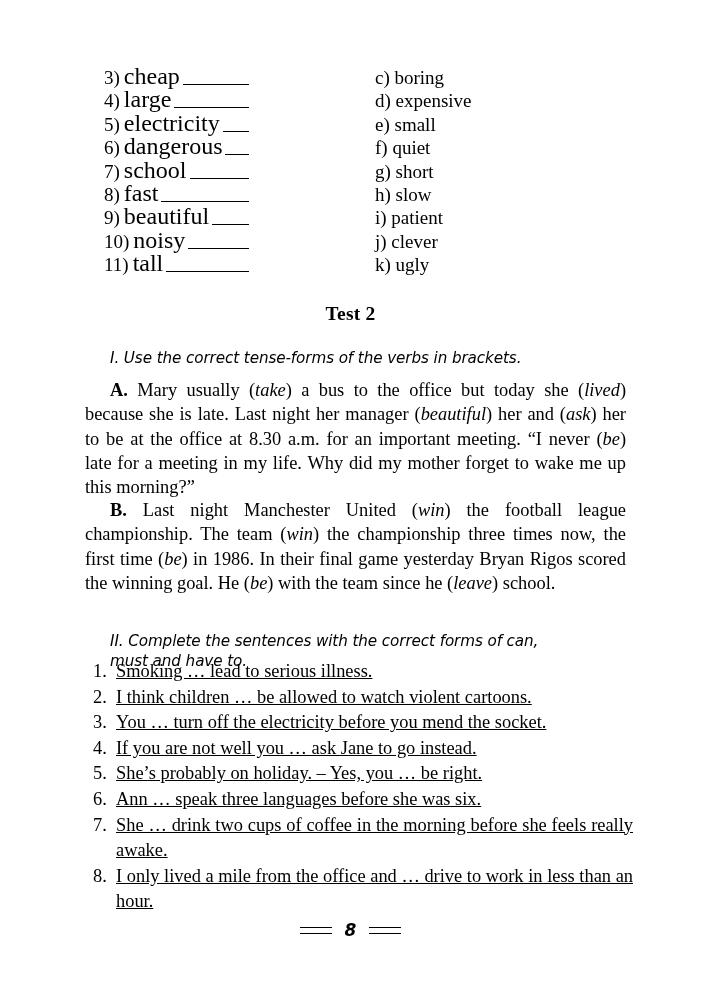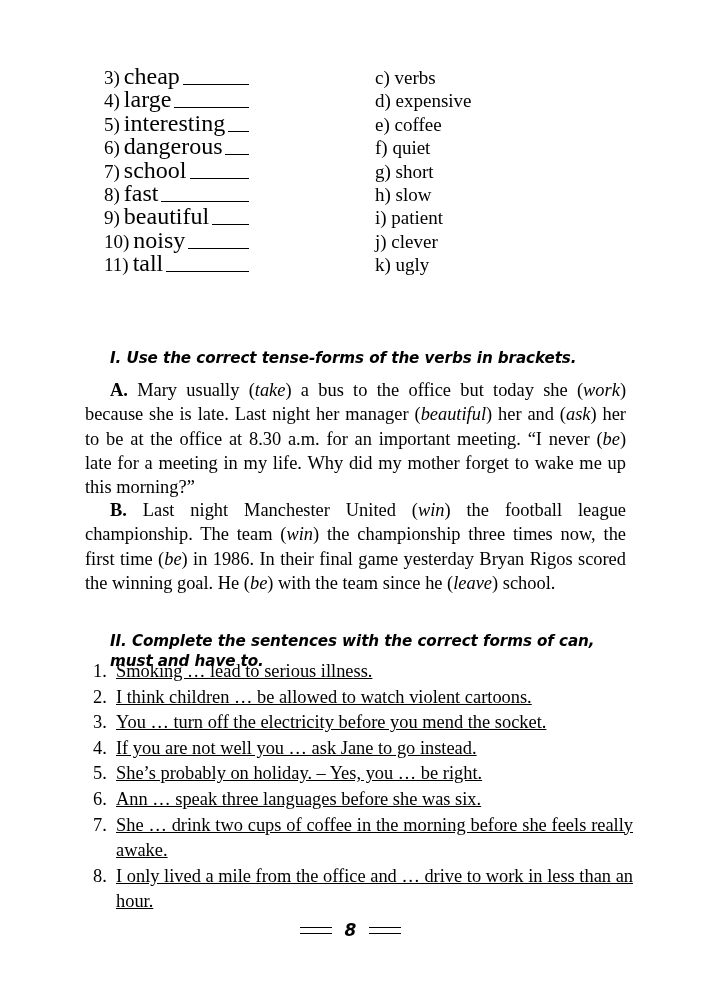--- a/index.html
+++ b/index.html
@@ -70,21 +70,21 @@
     text-align: center;
     font-size: 19.5px;
     font-weight: bold;
     letter-spacing: 0.2px;
   }
 
   
   .instruction {
     position: absolute;
     font-family: "DejaVu Sans", "Liberation Sans", sans-serif;
-    font-weight: bold;
+    font-weight: normal;
     font-style: italic;
     font-size: 15.2px;
     line-height: 20px;
     letter-spacing: -0.1px;
     color: #000;
   }
   #instruction-1 {
     left: 110px;
     top: 348px;
     width: 520px;
@@ -166,29 +166,29 @@
   }
 </style>
 </head>
 <body>
 
 <div class="page">
 
   <div class="match-block" id="match-block">
       <div class="match-row">
         <div class="match-left"><span class="match-num">3)</span>&nbsp;<span class="match-word">cheap</span><span class="match-rule"></span></div>
-        <div class="match-right"><span>c)</span>&nbsp;<span>verbs</span></div>
+        <div class="match-right"><span>c)</span>&nbsp;<span>boring</span></div>
       </div>
       <div class="match-row">
         <div class="match-left"><span class="match-num">4)</span>&nbsp;<span class="match-word">large</span><span class="match-rule"></span></div>
         <div class="match-right"><span>d)</span>&nbsp;<span>expensive</span></div>
       </div>
       <div class="match-row">
-        <div class="match-left"><span class="match-num">5)</span>&nbsp;<span class="match-word">interesting</span><span class="match-rule"></span></div>
-        <div class="match-right"><span>e)</span>&nbsp;<span>coffee</span></div>
+        <div class="match-left"><span class="match-num">5)</span>&nbsp;<span class="match-word">electricity</span><span class="match-rule"></span></div>
+        <div class="match-right"><span>e)</span>&nbsp;<span>small</span></div>
       </div>
       <div class="match-row">
         <div class="match-left"><span class="match-num">6)</span>&nbsp;<span class="match-word">dangerous</span><span class="match-rule"></span></div>
         <div class="match-right"><span>f)</span>&nbsp;<span>quiet</span></div>
       </div>
       <div class="match-row">
         <div class="match-left"><span class="match-num">7)</span>&nbsp;<span class="match-word">school</span><span class="match-rule"></span></div>
         <div class="match-right"><span>g)</span>&nbsp;<span>short</span></div>
       </div>
       <div class="match-row">
@@ -202,26 +202,27 @@
       <div class="match-row">
         <div class="match-left"><span class="match-num">10)</span>&nbsp;<span class="match-word">noisy</span><span class="match-rule"></span></div>
         <div class="match-right"><span>j)</span>&nbsp;<span>clever</span></div>
       </div>
       <div class="match-row">
         <div class="match-left"><span class="match-num">11)</span>&nbsp;<span class="match-word">tall</span><span class="match-rule"></span></div>
         <div class="match-right"><span>k)</span>&nbsp;<span>ugly</span></div>
       </div>
     </div>
 
+  <div class="test-title">Test 2</div>
 
   <div class="instruction" id="instruction-1">I. Use the correct tense-forms of the verbs in brackets.</div>
 
   <div class="para" id="para-a">
     <b>A.</b>
-    <span id="para-a-text">Mary usually (<i>take</i>) a bus to the office but today she (<i>work</i>) because she is late. Last night her manager (<i>beautiful</i>) her and (<i>ask</i>) her to be at the office at 8.30 a.m. for an important meeting. “I never (<i>be</i>) late for a meeting in my life. Why did my mother forget to wake me up this morning?”</span>
+    <span id="para-a-text">Mary usually (<i>take</i>) a bus to the office but today she (<i>lived</i>) because she is late. Last night her manager (<i>beautiful</i>) her and (<i>ask</i>) her to be at the office at 8.30 a.m. for an important meeting. “I never (<i>be</i>) late for a meeting in my life. Why did my mother forget to wake me up this morning?”</span>
   </div>
 
   <div class="para" id="para-b">
     <b>B.</b>
     <span id="para-b-text">Last night Manchester United (<i>win</i>) the football league championship. The team (<i>win</i>) the championship three times now, the first time (<i>be</i>) in 1986. In their final game yesterday Bryan Rigos scored the winning goal. He (<i>be</i>) with the team since he (<i>leave</i>) school.</span>
   </div>
 
   <div class="instruction" id="instruction-2">
     <span>II. Complete the sentences with the correct forms of can,</span>
     <span class="line2">must and have to.</span>

